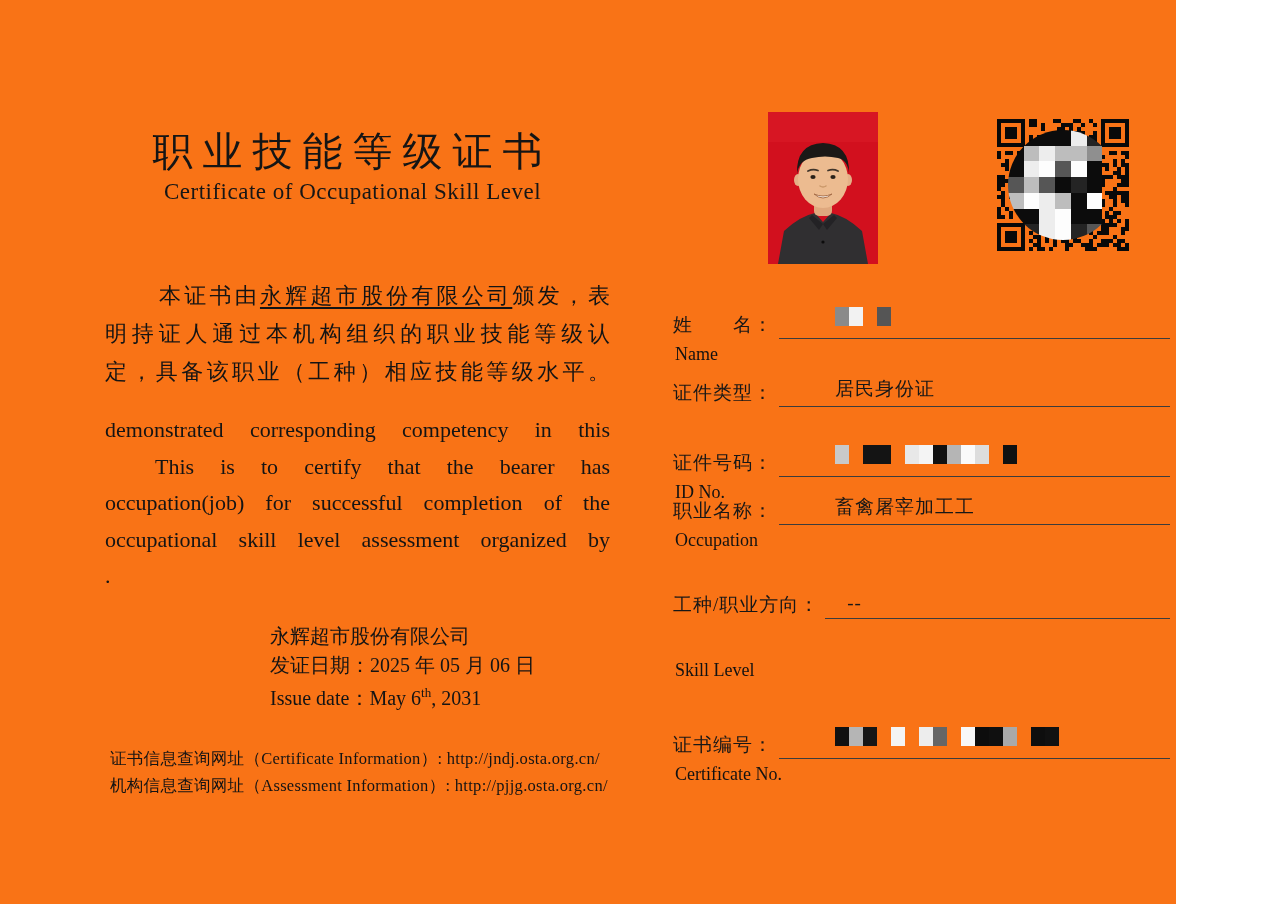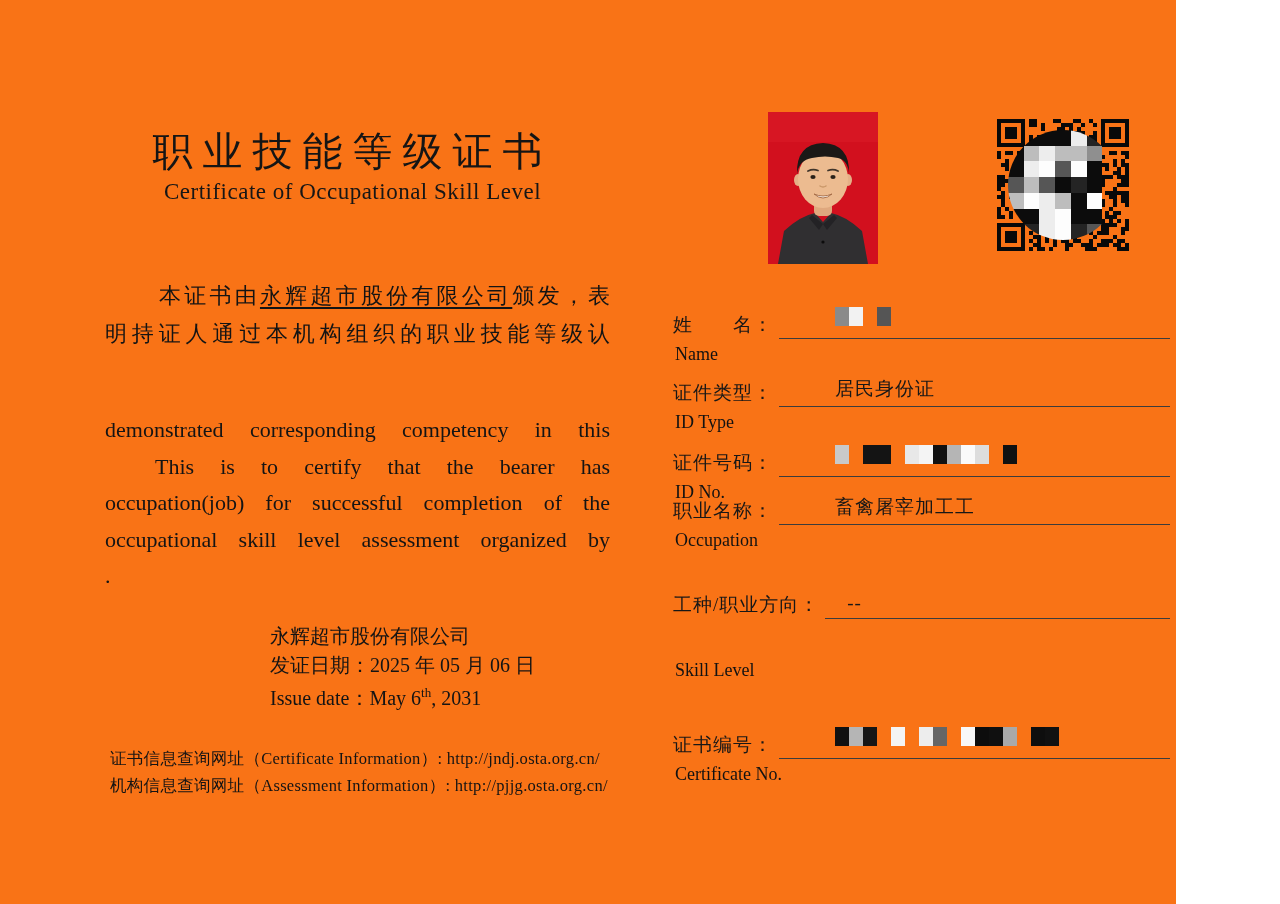--- a/index.html
+++ b/index.html
@@ -50,20 +50,21 @@
 
 <div class="canvas">
 
   <section class="left-page">
     <h1 class="title-cn">职业技能等级证书</h1>
     <div class="title-en">Certificate of Occupational Skill Level</div>
 
     <div class="body-cn">
       <div class="cn-line indent"><span>本证书由</span><span class="u">永辉超市股份有限公司</span><span>颁发，表</span></div>
       <div class="cn-line">明持证人通过本机构组织的职业技能等级认</div>
+      <div class="cn-line">定，具备该职业（工种）相应技能等级水平。</div>
     </div>
 
     <div class="body-en" id="body-en">
         <div class="en-line">demonstrated corresponding competency in this</div>
         <div class="en-line indent">This is to certify that the bearer has</div>
         <div class="en-line">occupation(job) for successful completion of the</div>
         <div class="en-line">occupational skill level assessment organized by</div>
         <div class="en-tail">.</div>
       </div>
 
@@ -662,21 +663,20 @@
           </div>
           <div class="fen">Name</div>
         </div>
         <div class="field" style="top: 371px;">
           <div class="frow">
             <span class="flabel">证件类型：</span>
             <span class="fline">
               <span class="fvalue">居民身份证</span>
             </span>
           </div>
-          <div class="fen">ID Type</div>
         </div>
         <div class="field" style="top: 441px;">
           <div class="frow">
             <span class="flabel">证件号码：</span>
             <span class="fline">
               <span class="redact">
                 <span class="rcell" style="background: rgb(201, 201, 201);"></span>
                 <span class="rcell"></span>
                 <span class="rcell" style="background: rgb(20, 20, 20);"></span>
                 <span class="rcell" style="background: rgb(20, 20, 20);"></span>

